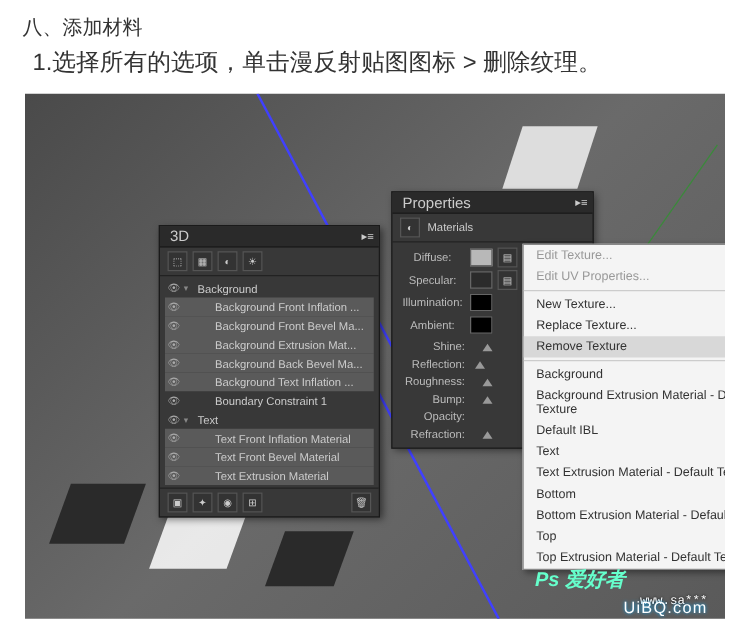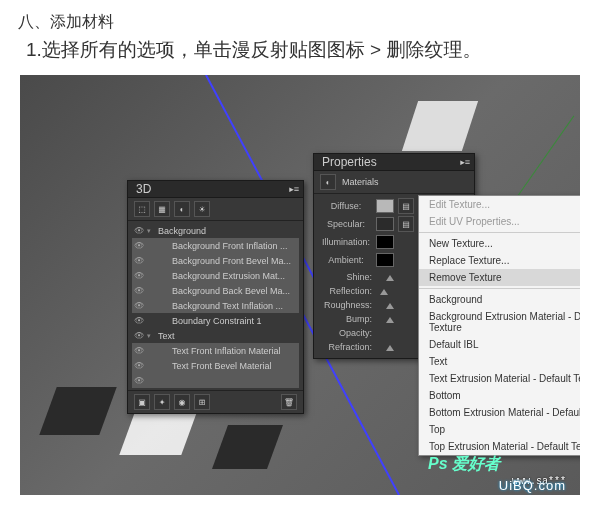--- a/index.html
+++ b/index.html
@@ -124,20 +124,21 @@
           <span class="lbl indent1">Text Front Inflation Material</span>
         </div>
         <div class="row sel">
           <span class="eye">👁</span>
           <span class="tw"></span>
           <span class="lbl indent1">Text Front Bevel Material</span>
         </div>
         <div class="row sel">
           <span class="eye">👁</span>
           <span class="tw"></span>
+          <span class="lbl indent1">Text Extrusion Material</span>
         </div>
       </div>
     <div class="footbar">
       <span class="tool-ic">▣</span>
       <span class="tool-ic">✦</span>
       <span class="tool-ic">◉</span>
       <span class="tool-ic">⊞</span>
       <span class="tool-ic" style="margin-left:auto">🗑</span>
     </div>
   </div>

